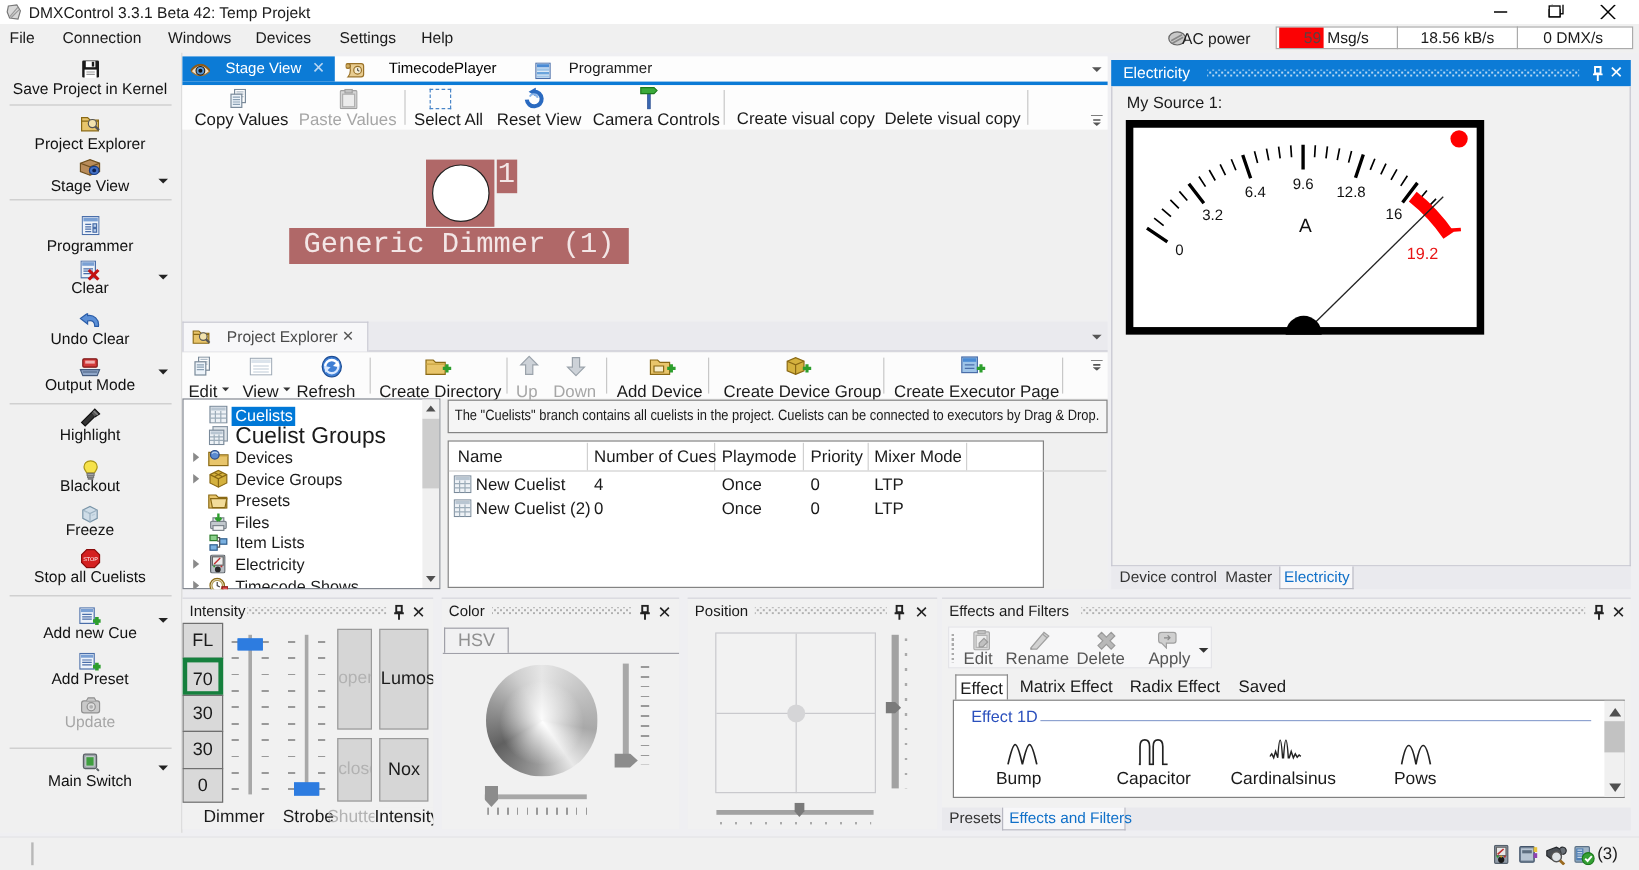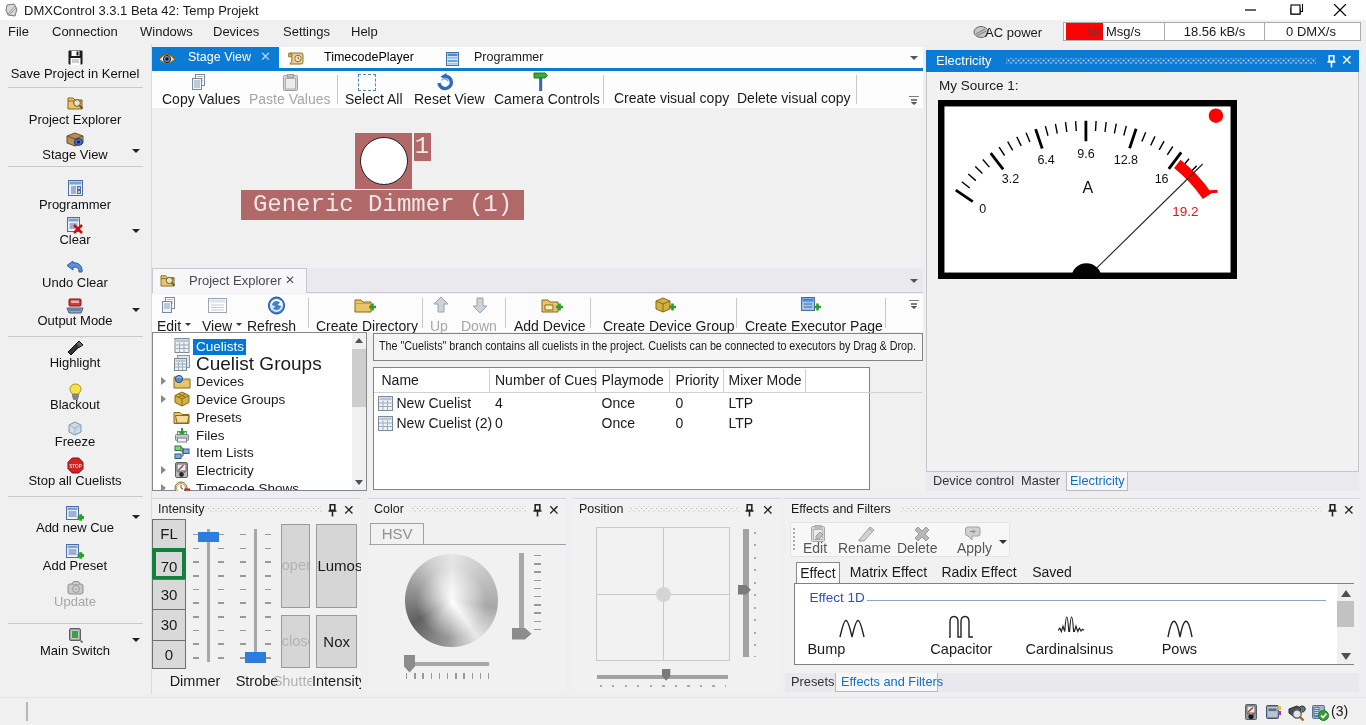--- a/index.html
+++ b/index.html
@@ -682,21 +682,21 @@
 <div class="abs" style="left:63px;top:63.5px;width:81px;height:21px;text-align:center;line-height:21px;font-size:14px">Matrix Effect</div>
 <div class="abs" style="left:155px;top:63.5px;width:78px;height:21px;text-align:center;line-height:21px;font-size:14px">Radix Effect</div>
 <div class="abs" style="left:243px;top:63.5px;width:48px;height:21px;text-align:center;line-height:21px;font-size:14px">Saved</div>
 
 <div class="abs" style="left:9.4px;top:84.5px;width:559.8px;height:81.5px;background:#fff;border:1px solid #808080">
 <div class="abs" style="left:14px;top:6px;font-size:13.5px;color:#2b50bd">Effect 1D</div>
 <div class="abs" style="left:72px;top:15.5px;width:459px;height:1px;background:#8fa3d0"></div>
 <svg class="abs" style="left:44px;top:31px" width="27" height="23" viewBox="0 0 27 23">
         <path d="M1 22 C6 0 8 0 13 22 M13 22 C18 0 20 0 25 22" fill="none" stroke="#222" stroke-width="1.4"></path>
       </svg>
-<div class="abs" style="left:12px;top:57px;width:61px;font-size:14.5px">Bump</div>
+<div class="abs" style="left:23px;top:57px;width:61px;text-align:center;font-size:14.5px">Bump</div>
 <svg class="abs" style="left:153px;top:31px" width="27" height="23" viewBox="0 0 27 23">
         <path d="M1 22 L2 22 L2 7 Q2 1.5 6 1.5 Q10 1.5 10 7 L10 22 L13 22 L13 7 Q13 1.5 17 1.5 Q21 1.5 21 7 L21 22 L25 22" fill="none" stroke="#222" stroke-width="1.4"></path>
       </svg>
 <div class="abs" style="left:131px;top:57px;width:70px;text-align:center;font-size:14.5px">Capacitor</div>
 <svg class="abs" style="left:263px;top:31px" width="27" height="23" viewBox="0 0 27 23">
         <path d="M0 15.5 L1.8 13.2 L3.4 16.5 L5 11.2 L6.8 16.5 Q8.8 -13 10.8 16.5 L11.6 16.5 Q13.6 -13 15.6 16.5 L16.4 16.5 L18 11.2 L19.8 16.5 L21.4 13.2 L23 16 L24.6 14.2 L26 15.3" fill="none" stroke="#222" stroke-width="1.2"></path>
       </svg>
 <div class="abs" style="left:228px;top:57px;width:92px;text-align:center;font-size:14.5px">Cardinalsinus</div>
 <svg class="abs" style="left:372px;top:31px" width="27" height="23" viewBox="0 0 27 23">
         <path d="M1 22 C5 1 9 1 13 22 C17 1 21 1 25 22" fill="none" stroke="#222" stroke-width="1.4"></path>

